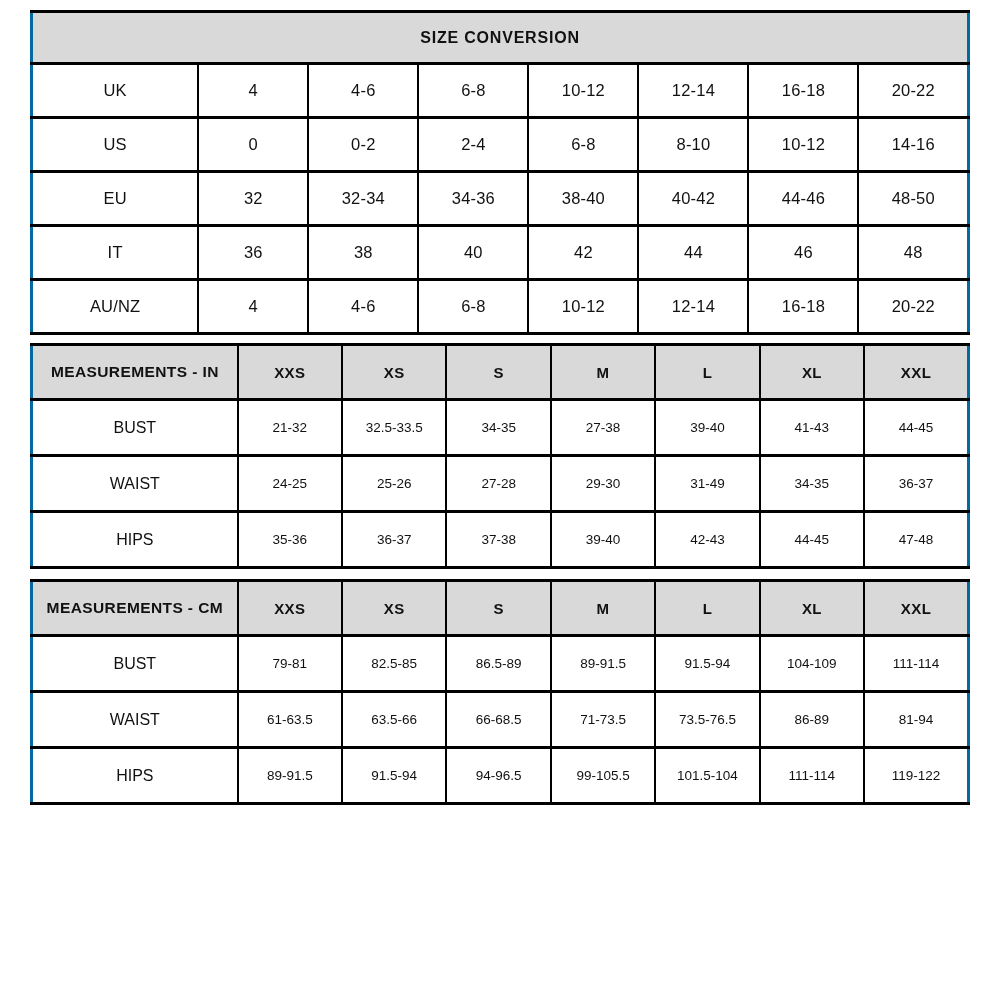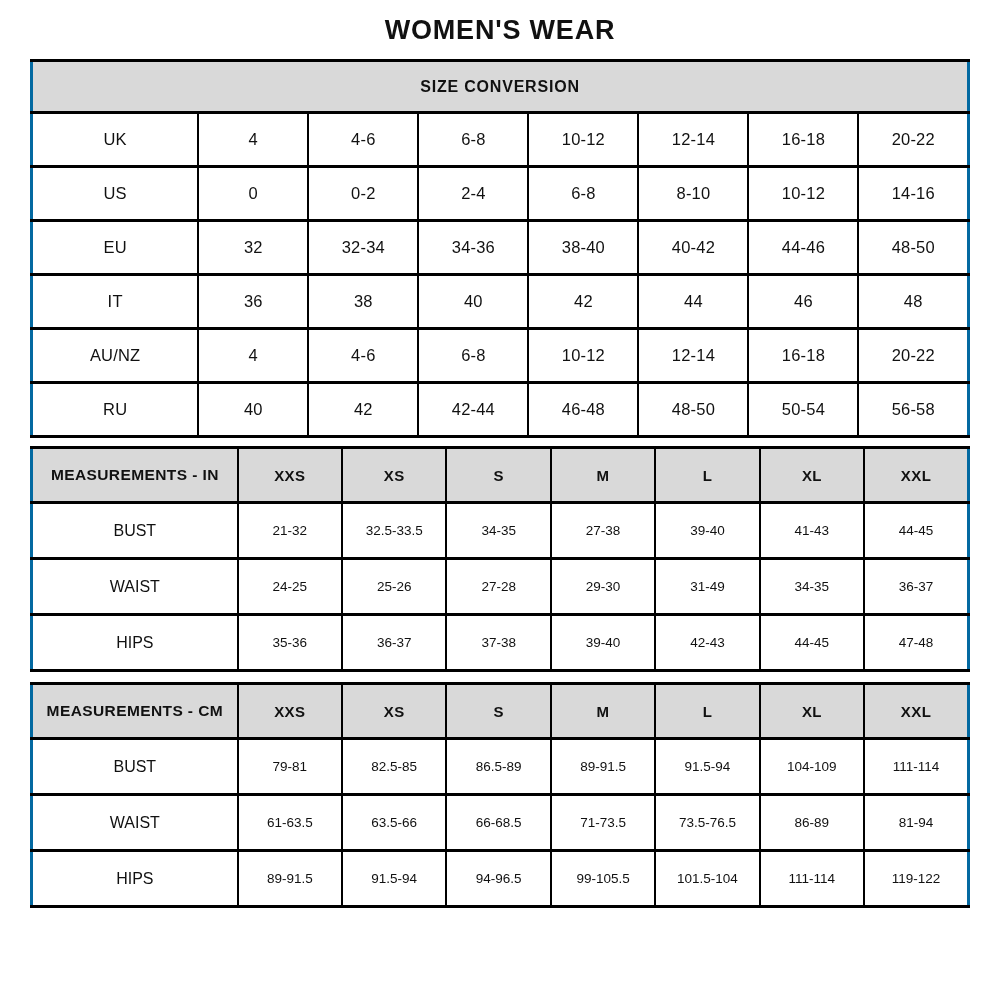--- a/index.html
+++ b/index.html
@@ -56,21 +56,20 @@
   .meas td { font-size: 13.5px; font-weight: 400; }
   .meas td.lbl { font-size: 16px; }
   .meas tr.head td { font-weight: 700; font-size: 15px; letter-spacing: 0.4px; }
   .meas tr.head td.lbl { font-size: 15.5px; }
 </style>
 </head>
 <body>
 
 <div class="page">
 
-  <h1 class="page-title">WOMEN'S WEAR</h1>
 
   <table class="t1">
     <colgroup>
       <col style="width:17.8%">
       <col>
         <col>
         <col>
         <col>
         <col>
         <col>
@@ -122,30 +121,20 @@
       </tr>
       <tr>
         <td>AU/NZ</td>
         <td>4</td>
         <td>4-6</td>
         <td>6-8</td>
         <td>10-12</td>
         <td>12-14</td>
         <td>16-18</td>
         <td>20-22</td>
-      </tr>
-      <tr>
-        <td>RU</td>
-        <td>40</td>
-        <td>42</td>
-        <td>42-44</td>
-        <td>46-48</td>
-        <td>48-50</td>
-        <td>50-54</td>
-        <td>56-58</td>
       </tr>
     </tbody>
   </table>
 
   <table class="meas">
     <colgroup>
       <col style="width:22%">
       <col>
         <col>
         <col>

